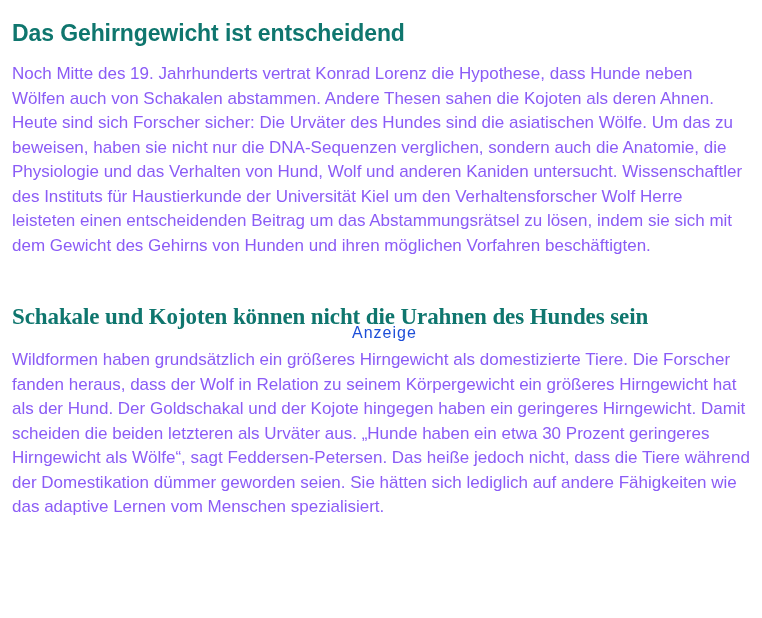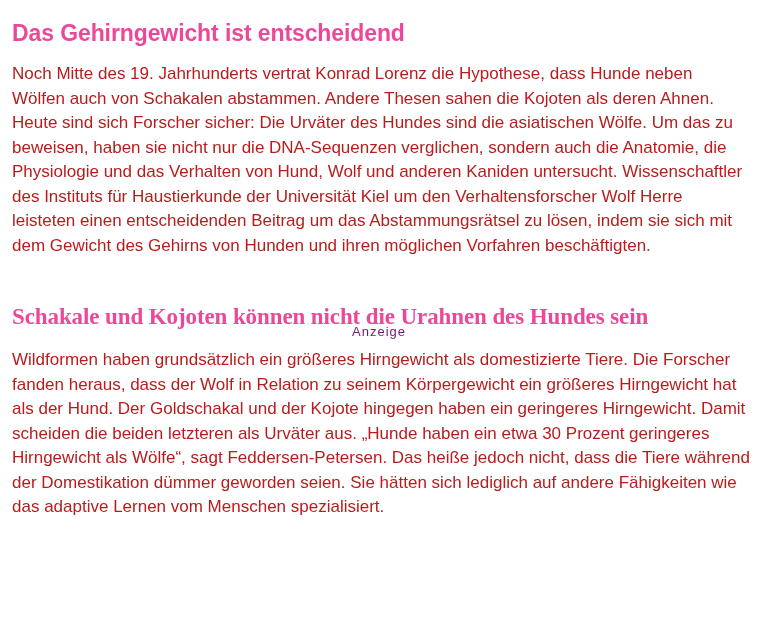--- a/index.html
+++ b/index.html
@@ -17,44 +17,44 @@
   .page {
     width: 762px;
     box-sizing: border-box;
     padding: 10px 12px 8px 12px;
   }
   h2.section-title {
     font-size: 23px;
     line-height: 30px;
     font-weight: bold;
     margin: 8px 0 14px 0;
-    color: #ec4899;
+    color: #0f766e;
     letter-spacing: -0.1px;
   }
   .section-two h2.section-title {
     margin-top: 44px;
     margin-bottom: 10px;
     max-width: 700px;
     font-family: Liberation Serif, serif;
   }
   p.body-text {
     font-size: 17px;
     line-height: 24.5px;
     margin: 0 0 4px 0;
-    color: #b91c1c;
+    color: #8b5cf6;
     max-width: 742px;
     text-align: left;
   }
   .section-two p.body-text {
     margin-top: 16px;
   }
   .faint-watermark {
     position: absolute;
-    font-size: 13px;
-    color: #701a75;
+    font-size: 16px;
+    color: #1d4ed8;
     letter-spacing: 1px;
     pointer-events: none;
   }
   .rel {
     position: relative;
   }
 </style>
 </head>
 <body>
 

